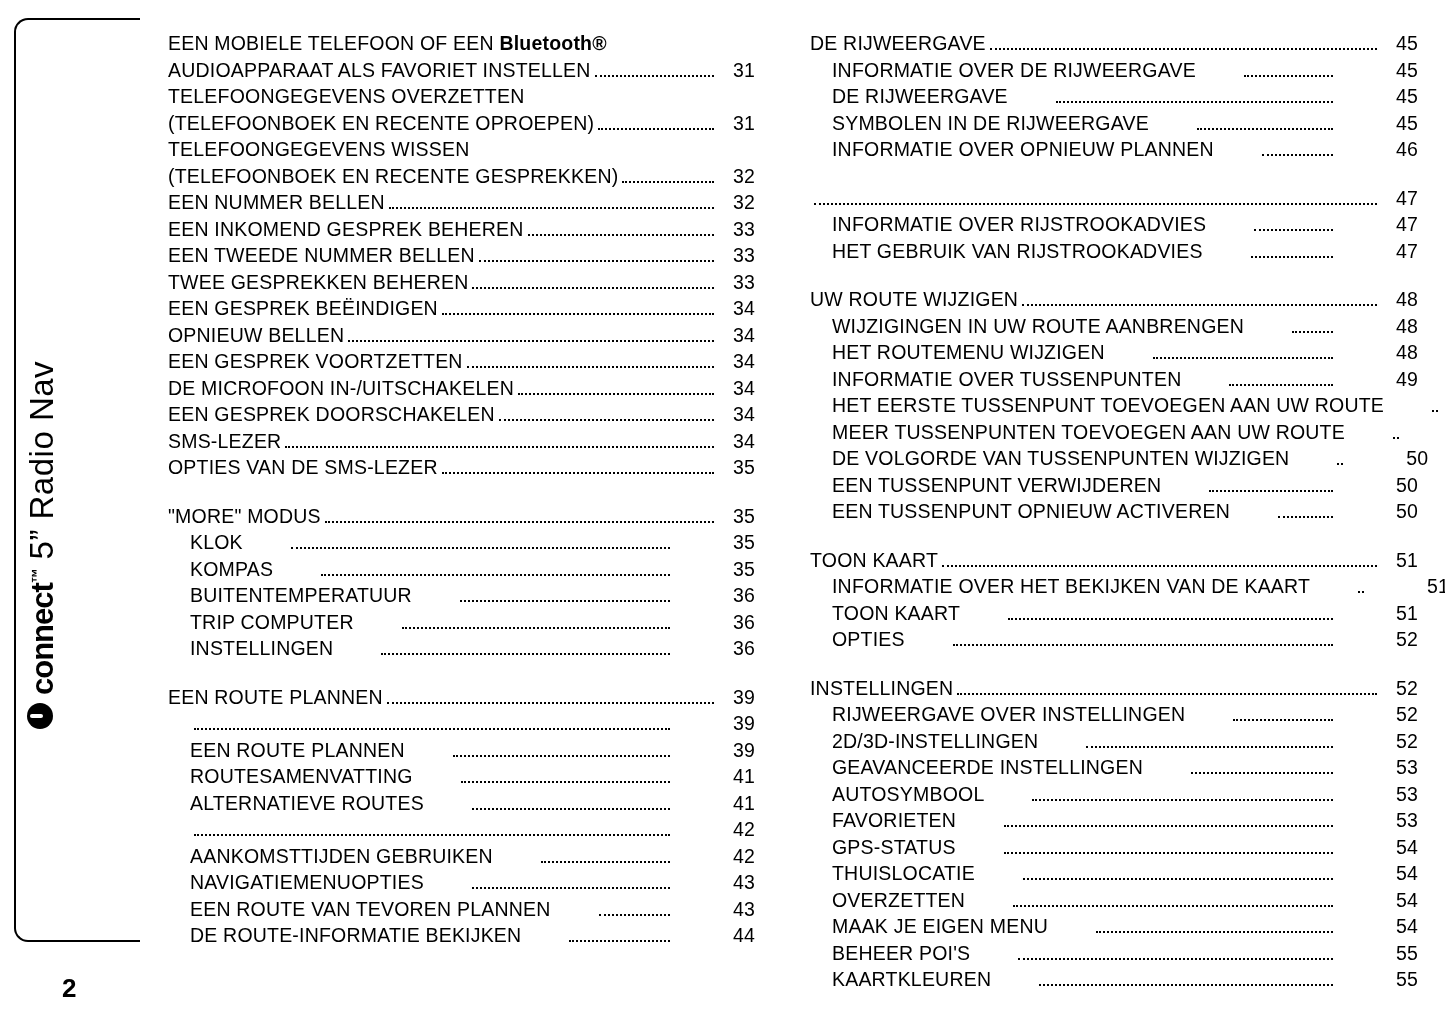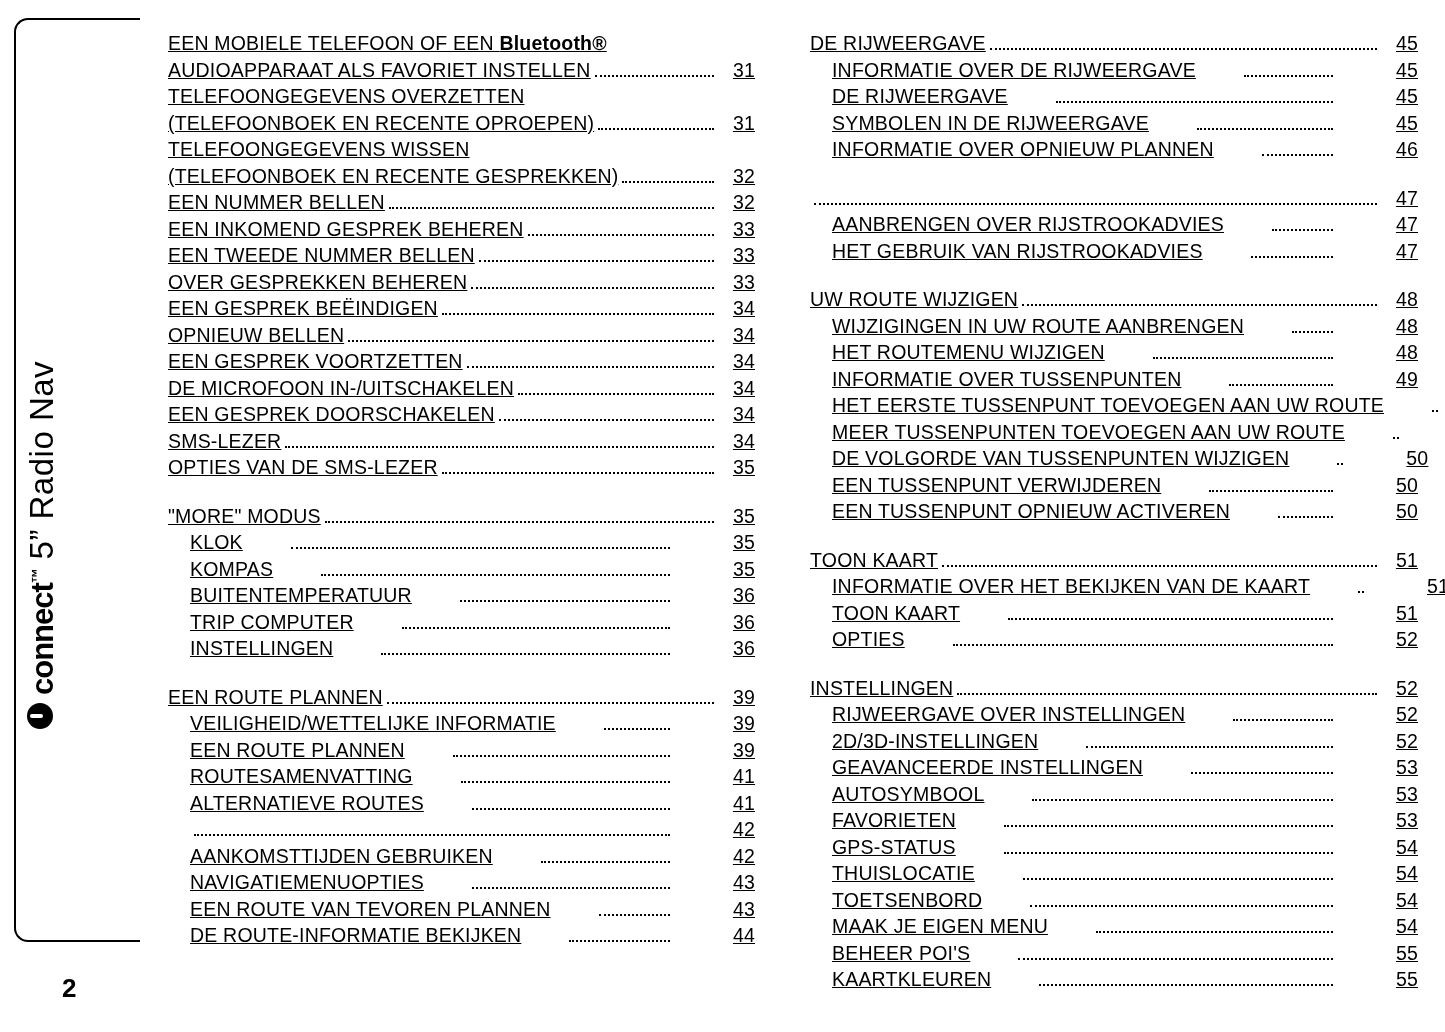--- a/index.html
+++ b/index.html
@@ -97,21 +97,21 @@
     top: 30px;
     width: 1250px;
     display: flex;
     gap: 36px;
   }
   .col {
     width: 600px;
   }
   .col.right { width: 608px; margin-left: 19px; }
 
-  .group { margin-bottom: 22px; text-decoration: underline; }
+  .group { margin-bottom: 22px; }
   .group:last-child { margin-bottom: 0; }
 
   .entry {
     display: flex;
     align-items: baseline;
     font-size: 19.5px;
     line-height: 26.5px;
     white-space: nowrap;
   }
   .entry.lvl1 { padding-left: 0; }
@@ -193,21 +193,21 @@
           <span class="txt">EEN INKOMEND GESPREK BEHEREN</span>
           <span class="dots"></span>
           <span class="pg">33</span>
         </div>
         <div class="entry lvl1">
           <span class="txt">EEN TWEEDE NUMMER BELLEN</span>
           <span class="dots"></span>
           <span class="pg">33</span>
         </div>
         <div class="entry lvl1">
-          <span class="txt">OVER GESPREKKEN BEHEREN</span>
+          <span class="txt">TWEE GESPREKKEN BEHEREN</span>
           <span class="dots"></span>
           <span class="pg">33</span>
         </div>
         <div class="entry lvl1">
           <span class="txt">EEN GESPREK BEËINDIGEN</span>
           <span class="dots"></span>
           <span class="pg">34</span>
         </div>
         <div class="entry lvl1">
           <span class="txt">OPNIEUW BELLEN</span>
@@ -272,21 +272,20 @@
           <span class="pg">36</span>
         </div>
       </div>
       <div class="group">
         <div class="entry lvl1">
           <span class="txt">EEN ROUTE PLANNEN</span>
           <span class="dots"></span>
           <span class="pg">39</span>
         </div>
         <div class="entry lvl2">
-          <span class="txt">VEILIGHEID/WETTELIJKE INFORMATIE</span>
           <span class="dots"></span>
           <span class="pg">39</span>
         </div>
         <div class="entry lvl2">
           <span class="txt">EEN ROUTE PLANNEN</span>
           <span class="dots"></span>
           <span class="pg">39</span>
         </div>
         <div class="entry lvl2">
           <span class="txt">ROUTESAMENVATTING</span>
@@ -351,21 +350,21 @@
           <span class="dots"></span>
           <span class="pg">46</span>
         </div>
       </div>
       <div class="group">
         <div class="entry lvl1">
           <span class="dots"></span>
           <span class="pg">47</span>
         </div>
         <div class="entry lvl2">
-          <span class="txt">AANBRENGEN OVER RIJSTROOKADVIES</span>
+          <span class="txt">INFORMATIE OVER RIJSTROOKADVIES</span>
           <span class="dots"></span>
           <span class="pg">47</span>
         </div>
         <div class="entry lvl2">
           <span class="txt">HET GEBRUIK VAN RIJSTROOKADVIES</span>
           <span class="dots"></span>
           <span class="pg">47</span>
         </div>
       </div>
       <div class="group">
@@ -472,21 +471,21 @@
           <span class="txt">GPS-STATUS</span>
           <span class="dots"></span>
           <span class="pg">54</span>
         </div>
         <div class="entry lvl2">
           <span class="txt">THUISLOCATIE</span>
           <span class="dots"></span>
           <span class="pg">54</span>
         </div>
         <div class="entry lvl2">
-          <span class="txt">TOETSENBORD</span>
+          <span class="txt">OVERZETTEN</span>
           <span class="dots"></span>
           <span class="pg">54</span>
         </div>
         <div class="entry lvl2">
           <span class="txt">MAAK JE EIGEN MENU</span>
           <span class="dots"></span>
           <span class="pg">54</span>
         </div>
         <div class="entry lvl2">
           <span class="txt">BEHEER POI'S</span>

